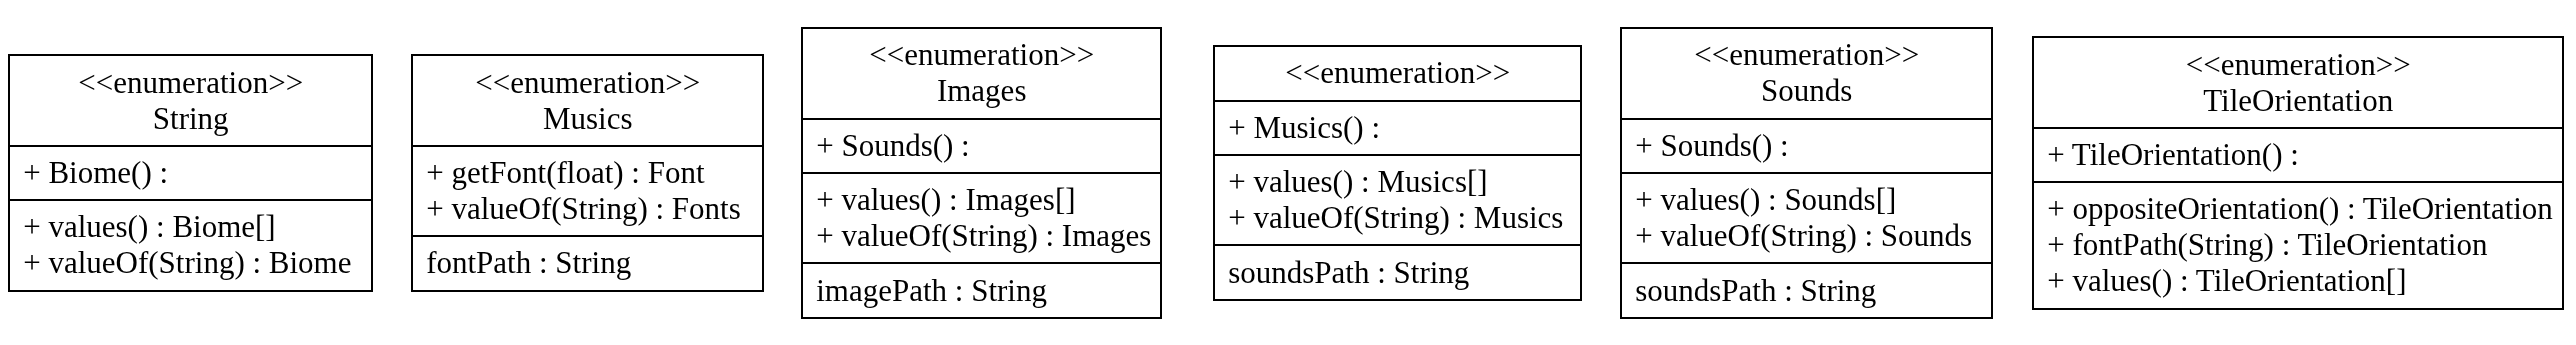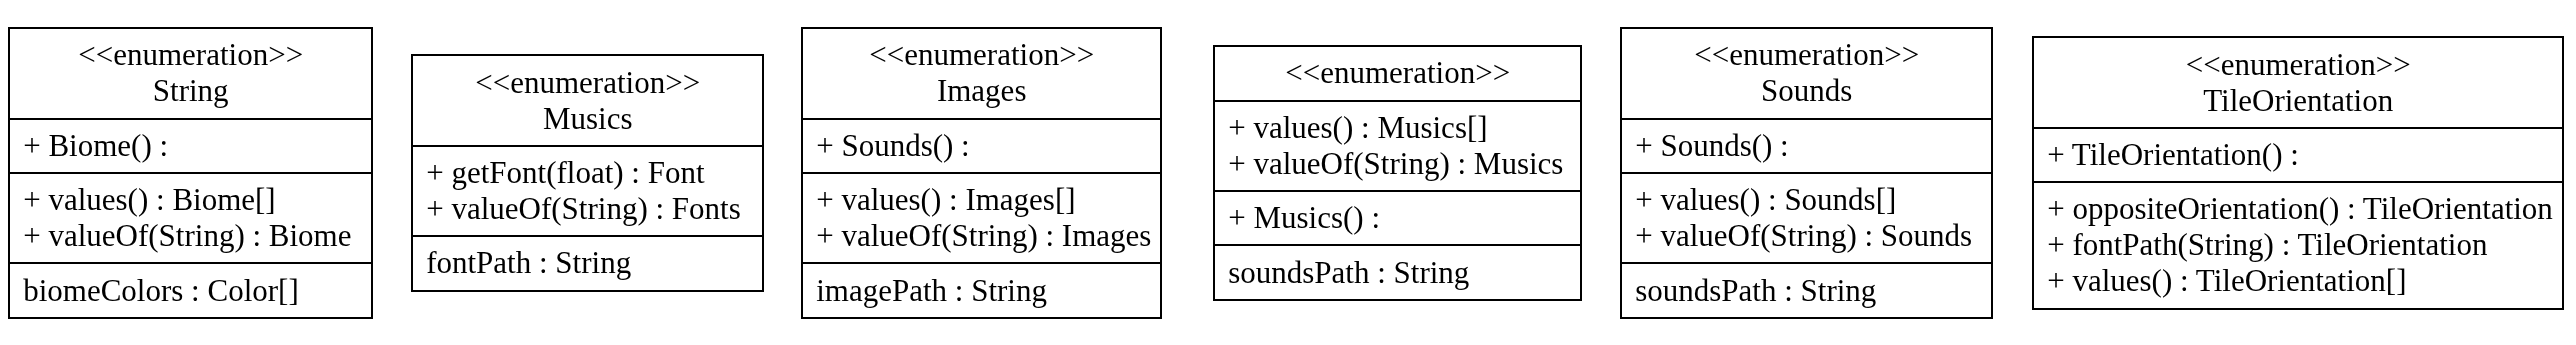--- a/index.html
+++ b/index.html
@@ -61,23 +61,20 @@
       <div class="stereotype">&lt;&lt;enumeration&gt;&gt;</div>
       <div class="class-name">String</div>
     </div>
     <div class="uml-section">
       <div class="member">+ Biome() :</div>
     </div>
     <div class="uml-section">
       <div class="member">+ values() : Biome[]</div>
       <div class="member">+ valueOf(String) : Biome</div>
     </div>
-    <div class="uml-section">
-      <div class="member">biomeColors : Color[]</div>
-    </div>
   </div>
 
   <div class="uml-box b2">
     <div class="uml-header">
       <div class="stereotype">&lt;&lt;enumeration&gt;&gt;</div>
       <div class="class-name">Musics</div>
     </div>
     <div class="uml-section">
       <div class="member">+ getFont(float) : Font</div>
       <div class="member">+ valueOf(String) : Fonts</div>
@@ -102,25 +99,25 @@
     <div class="uml-section">
       <div class="member">imagePath : String</div>
     </div>
   </div>
 
   <div class="uml-box b4">
     <div class="uml-header">
       <div class="stereotype">&lt;&lt;enumeration&gt;&gt;</div>
     </div>
     <div class="uml-section">
+      <div class="member">+ Musics() :</div>
+    </div>
+    <div class="uml-section">
       <div class="member">+ values() : Musics[]</div>
       <div class="member">+ valueOf(String) : Musics</div>
-    </div>
-    <div class="uml-section">
-      <div class="member">+ Musics() :</div>
     </div>
     <div class="uml-section">
       <div class="member">soundsPath : String</div>
     </div>
   </div>
 
   <div class="uml-box b5">
     <div class="uml-header">
       <div class="stereotype">&lt;&lt;enumeration&gt;&gt;</div>
       <div class="class-name">Sounds</div>

